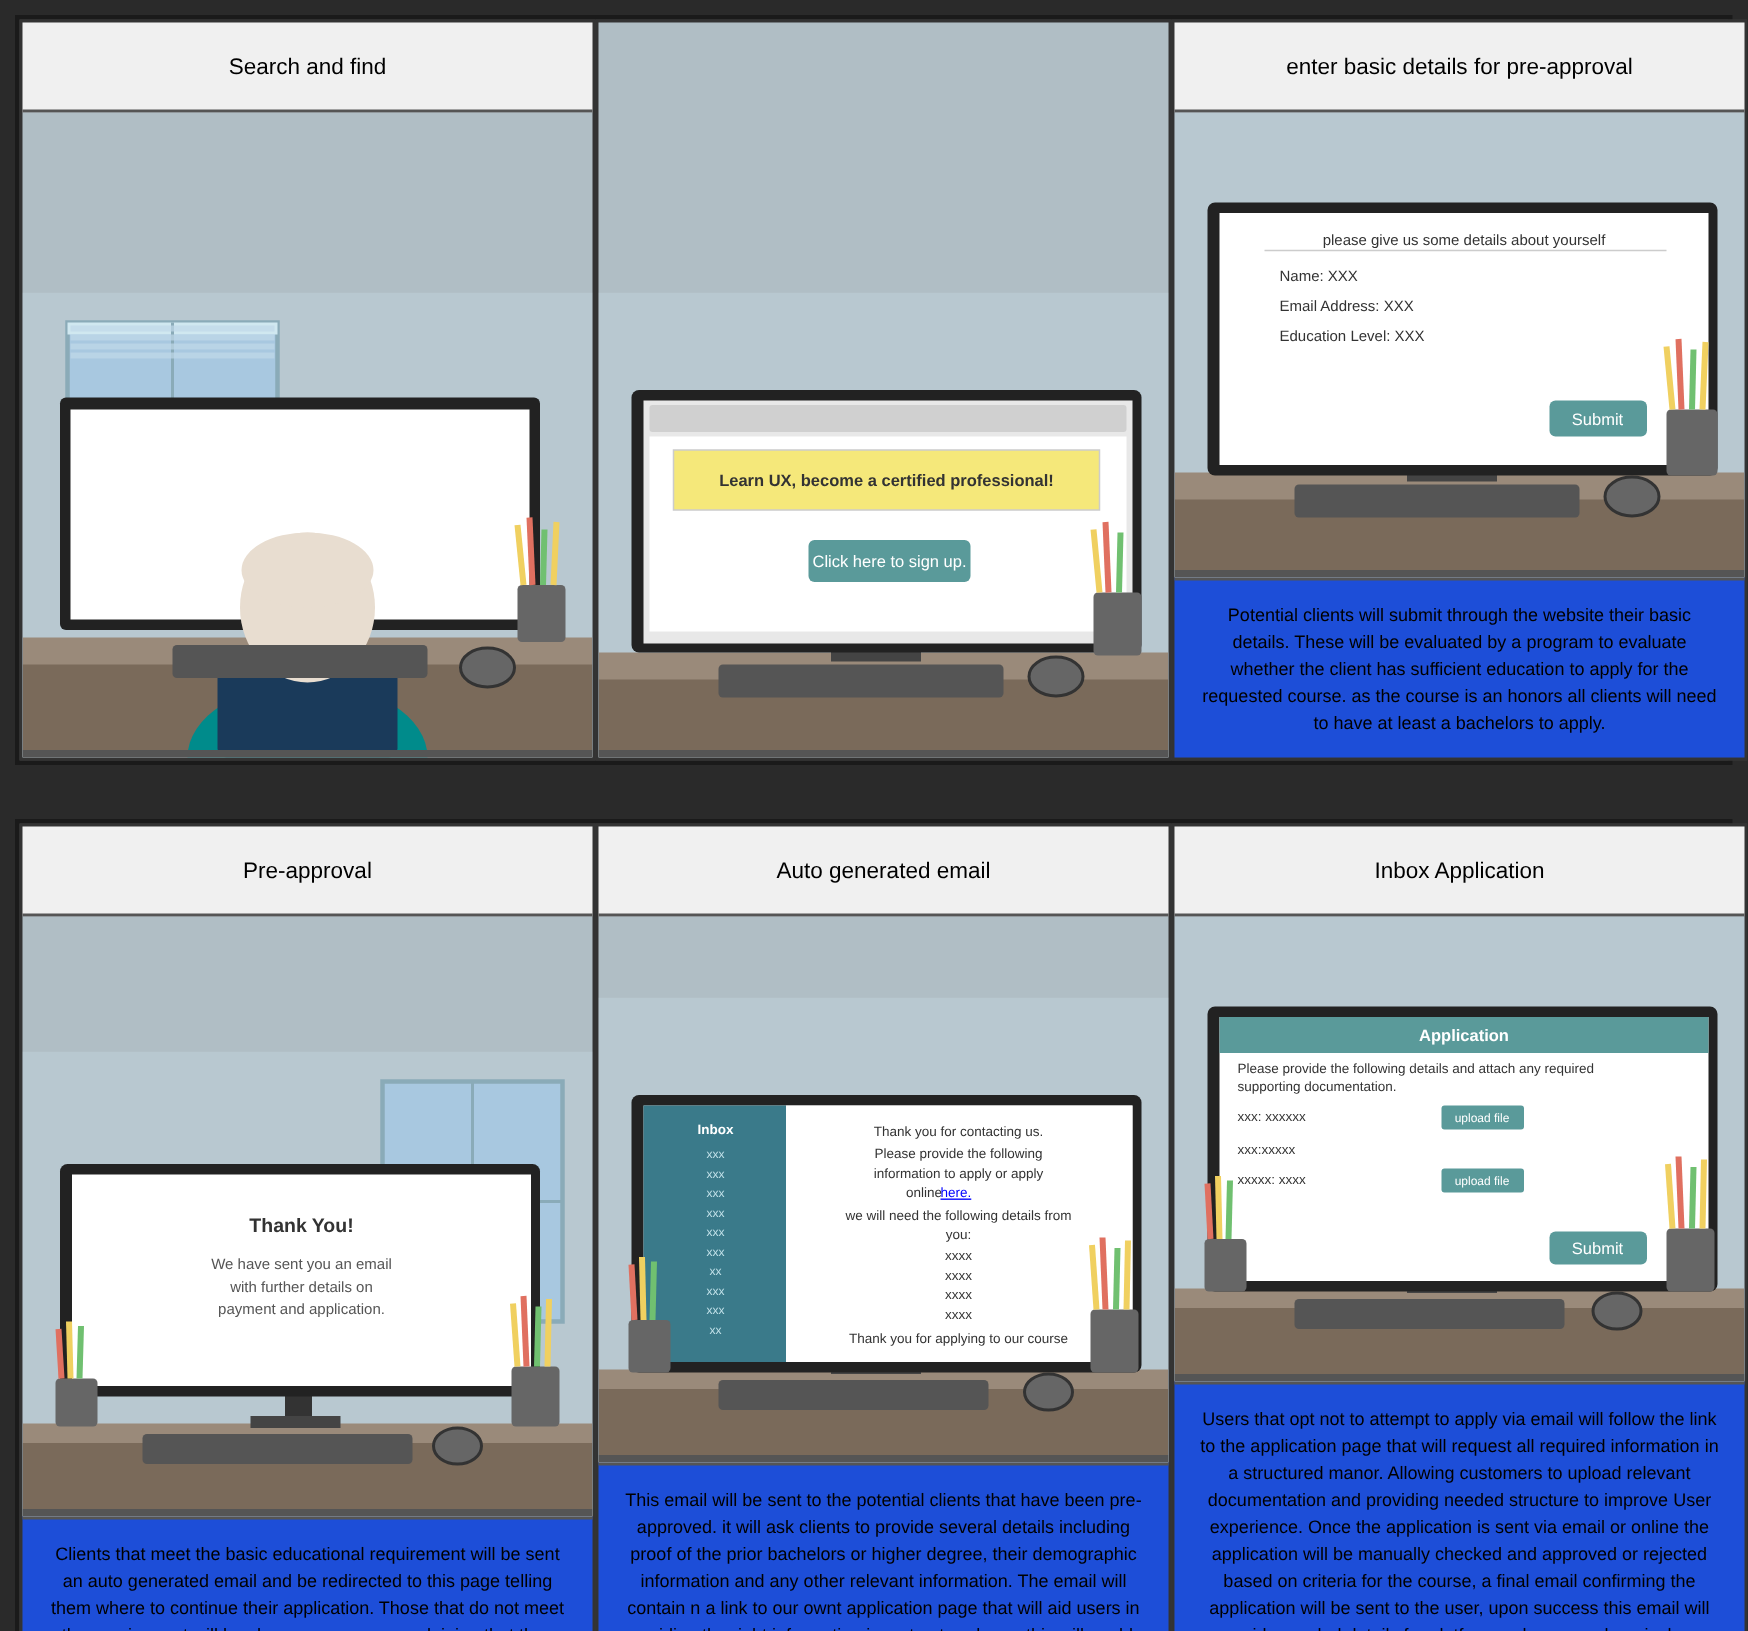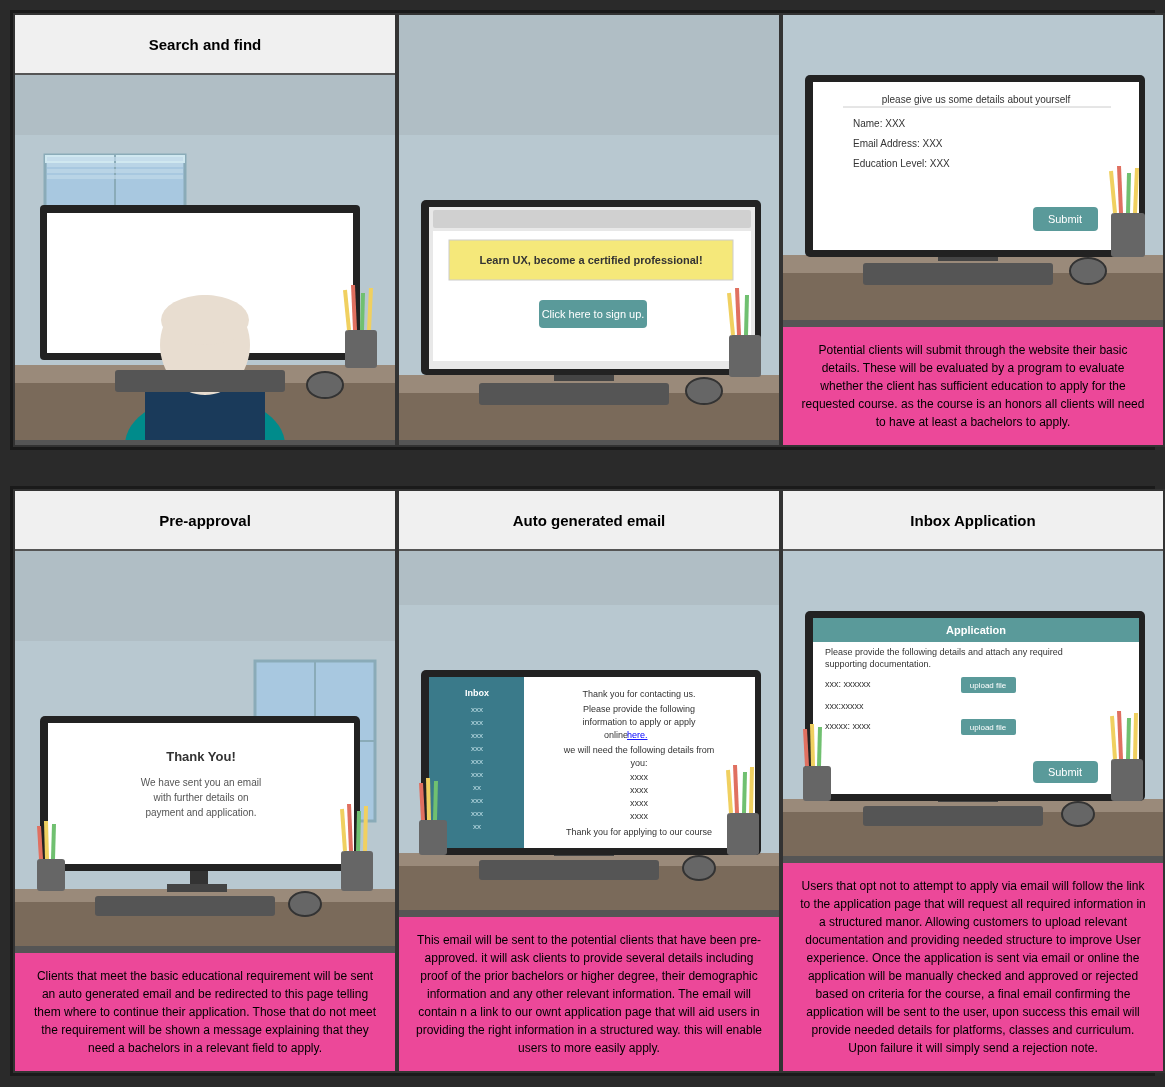--- a/index.html
+++ b/index.html
@@ -29,41 +29,41 @@
       flex-direction: column;
       border: 2px solid #333;
       background: #3a3a3a;
     }
 
     .cell-header {
       background: #f0f0f0;
       border-bottom: 2px solid #555;
       padding: 12px 12px;
       text-align: center;
-      font-weight: bold;
+      font-weight: normal;
       font-size: 15px;
       min-height: 60px;
       display: flex;
       align-items: center;
       justify-content: center;
     }
 
     .cell-illustration {
       background: #b0bec5;
       flex: 1;
       min-height: 310px;
       position: relative;
       overflow: hidden;
       display: flex;
       align-items: flex-end;
       justify-content: center;
     }
 
     .cell-desc {
-      background: #ec4899;
+      background: #1d4ed8;
       padding: 14px 16px;
       font-size: 12px;
       text-align: center;
       min-height: 110px;
       display: flex;
       align-items: center;
       justify-content: center;
       border-top: 2px solid #555;
       line-height: 1.5;
     }
@@ -166,20 +166,23 @@
           <line x1="334" y1="200" x2="330" y2="158" stroke="#f0d060" stroke-width="4"></line>
           <line x1="340" y1="200" x2="338" y2="153" stroke="#e07060" stroke-width="4"></line>
           <line x1="347" y1="200" x2="348" y2="160" stroke="#70c070" stroke-width="4"></line>
 
           <rect x="0" y="305" width="380" height="8" fill="#555"></rect>
         </svg>
       </div>
     </div>
 
     <div class="cell">
+      <div class="cell-header">
+        <span>enter basic details for pre-approval</span>
+      </div>
       <div class="cell-illustration">
         <svg width="380" height="310" viewBox="0 0 380 310">
 
           <rect x="0" y="0" width="380" height="310" fill="#b8c8d0"></rect>
 
           <rect x="0" y="240" width="380" height="20" fill="#9a8a7a"></rect>
           <rect x="0" y="258" width="380" height="52" fill="#7a6a5a"></rect>
 
           <rect x="178" y="218" width="18" height="25" fill="#333"></rect>
           <rect x="155" y="238" width="60" height="8" fill="#444"></rect>

